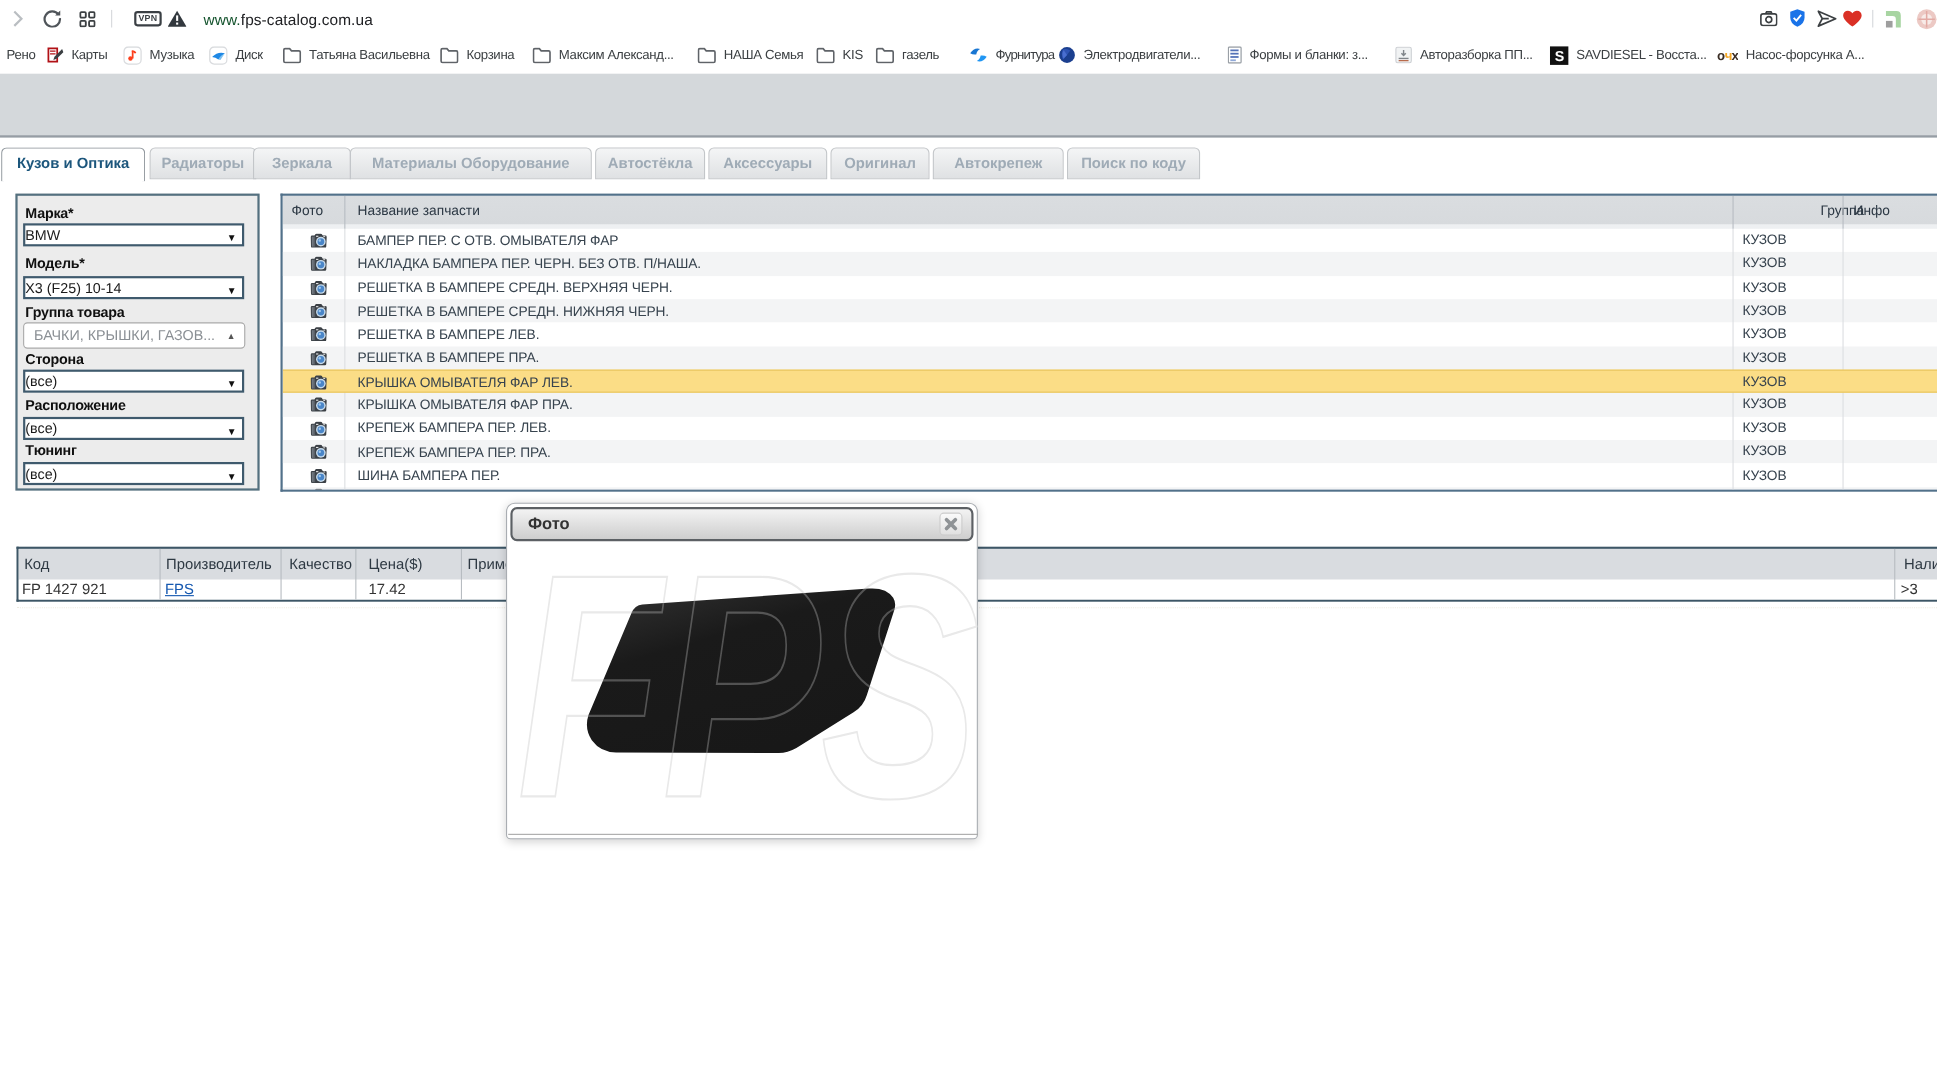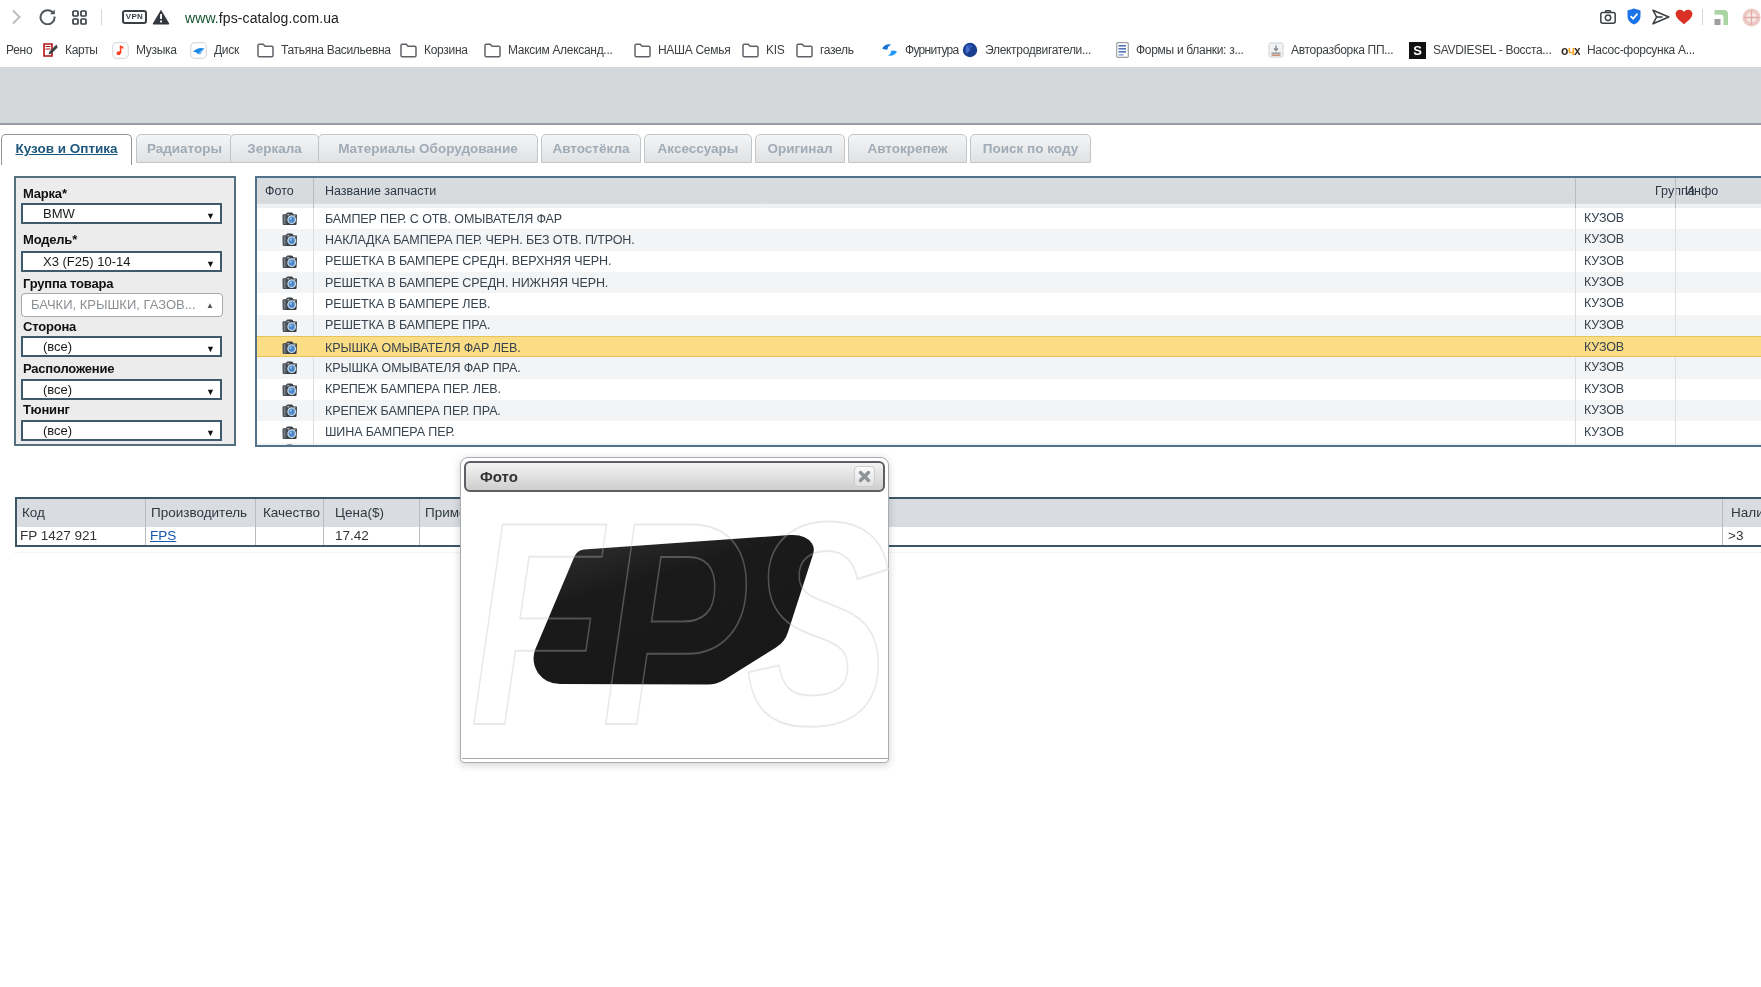--- a/index.html
+++ b/index.html
@@ -8,25 +8,25 @@
 .abs { position:absolute; }
 
 #row1 { position:absolute; left:0; top:0; width:1761px; height:35px; background:#fff;padding-left:44px; }
 #row2 { position:absolute; left:0; top:35px; width:1761px; height:30px; background:#fff; }
 .bm { position:absolute; top:0; height:30px; display:flex; align-items:center; font-size:12px; letter-spacing:-0.3px; color:#3c4043; white-space:nowrap; }
 .bm svg { margin-right:7px; }
 
 #band { position:absolute; left:0; top:67px; width:1761px; height:58px; background:#d4d8db; border-bottom:2px solid #969da4; }
 
 .tab { position:absolute; top:134px; height:29px; line-height:27px; text-align:center; font-size:13.5px; font-weight:bold; color:#9fabb6; background:linear-gradient(#f4f5f6,#dfe1e3); border:1px solid #c3c6c9; border-radius:5px 5px 0 0; }
-.tab.active { height:31px; background:#fff; border:1px solid #8e959b; border-bottom:none; color:#1c567c; z-index:3;text-decoration:underline; }
+.tab.active { height:31px; background:#fff; border:1px solid #8e959b; border-bottom:none; color:#1c567c; z-index:3; }
 
 #panel { position:absolute; left:14px; top:176px; width:222px; height:270px; background:#ececec; border:2px solid #54707f; }
 .plabel { position:absolute; left:7px; font-size:13px; letter-spacing:-0.2px; font-weight:bold; color:#101010; }
-.psel { position:absolute; left:5px; width:201px; height:21px; background:#fff; border:2px solid #3f5a6d; font-size:13px; color:#1a1a1a; line-height:17px; padding-left:20px; white-space:nowrap; }
+.psel { position:absolute; left:5px; width:201px; height:21px; background:#fff; border:2px solid #3f5a6d; font-size:13px; color:#1a1a1a; line-height:17px; padding-left:0; white-space:nowrap; }
 .psel .arr { position:absolute; right:5px; top:3px; font-size:9px; color:#111; }
 
 #mtable { position:absolute; left:255px; top:176px; width:1506px; height:271px; border-top:2px solid #52718a; border-left:2px solid #52718a; border-bottom:2px solid #52718a; background:#fff; overflow:hidden; }
 #mhead { position:absolute; left:0; top:0; width:1506px; height:30px; background:linear-gradient(#dadde0 0%, #d7dadd 84%, #eef0f2 88%, #eef0f2 100%); font-size:12.5px; color:#2c3844; }
 .mrow { position:absolute; left:0; width:1506px; height:21.35px; font-size:12.5px; letter-spacing:-0.1px; color:#37434e; }
 .mrow.alt { background:#f3f4f5; }
 .mrow.hl { background:#fbdd86; border-top:1px solid #e7c35c; border-bottom:1px solid #e7c35c; z-index:2; }
 .mname { position:absolute; left:68px; top:3.5px; white-space:nowrap; }
 .mgrp { position:absolute; left:1327px; top:3px; }
 .vline { position:absolute; top:0; width:1px; z-index:1; }
@@ -222,21 +222,21 @@
       <svg class="cam" width="17" height="14">
         <use href="#camicon"></use>
       </svg>
       <span class="mname">БАМПЕР ПЕР. С ОТВ. ОМЫВАТЕЛЯ ФАР</span>
       <span class="mgrp">КУЗОВ</span>
     </div>
   <div class="mrow alt" style="top:51.35px">
       <svg class="cam" width="17" height="14">
         <use href="#camicon"></use>
       </svg>
-      <span class="mname">НАКЛАДКА БАМПЕРА ПЕР. ЧЕРН. БЕЗ ОТВ. П/ТРОН.</span>
+      <span class="mname">НАКЛАДКА БАМПЕРА ПЕР. ЧЕРН. БЕЗ ОТВ. П/НАША.</span>
       <span class="mgrp">КУЗОВ</span>
     </div>
   <div class="mrow" style="top:72.7px">
       <svg class="cam" width="17" height="14">
         <use href="#camicon"></use>
       </svg>
       <span class="mname">РЕШЕТКА В БАМПЕРЕ СРЕДН. ВЕРХНЯЯ ЧЕРН.</span>
       <span class="mgrp">КУЗОВ</span>
     </div>
   <div class="mrow alt" style="top:94.05px">

